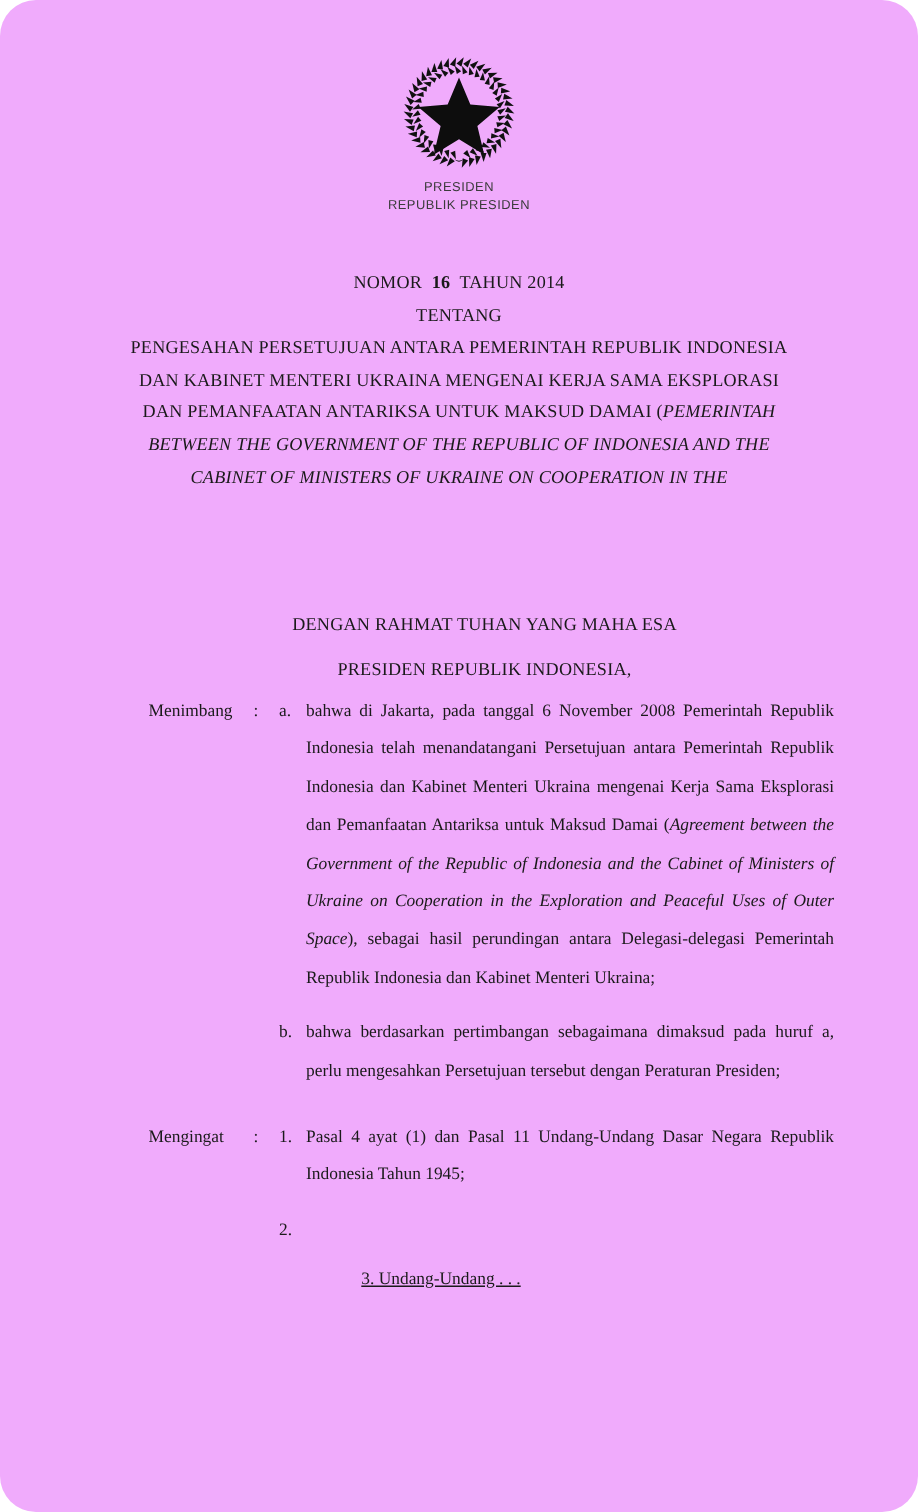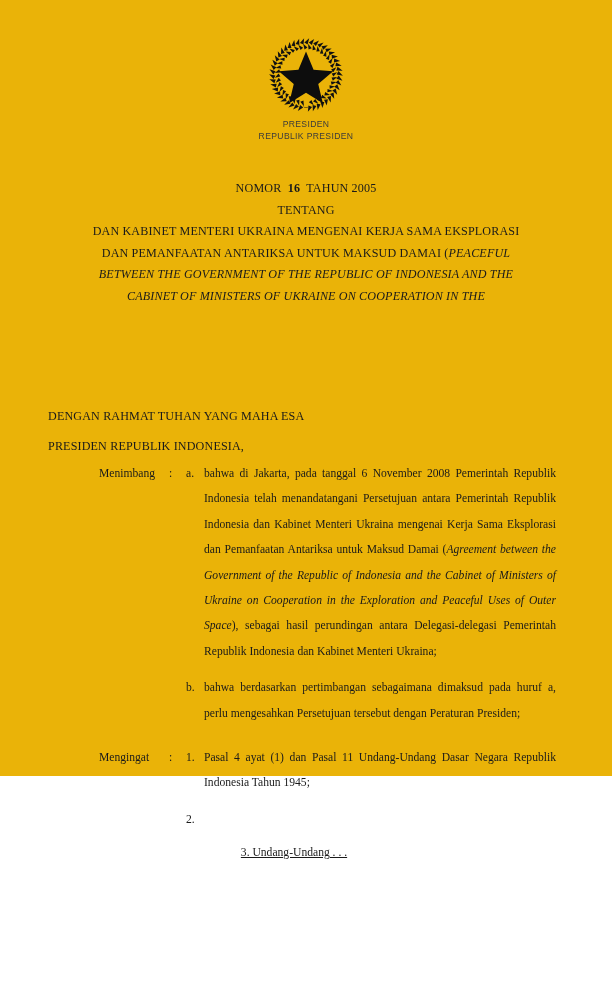--- a/index.html
+++ b/index.html
@@ -12,22 +12,23 @@
     height: 1008px;
     position: relative;
     font-family: "Liberation Serif", "DejaVu Serif", serif;
     color: #1a1a1a;
     overflow: hidden;
   }
 
   .page {
     position: relative;
     width: 612px;
-    height: 776px;
-    background: #eab308;
+    height: 1008px;
+    background: #f0abfc;
+    border-radius: 24px;
   }
 
   
   .emblem-block {
     position: absolute;
     top: 34px;
     left: 0;
     width: 612px;
     text-align: center;
   }
@@ -61,23 +62,23 @@
     letter-spacing: 0.15px;
     white-space: nowrap;
   }
   .title-line b { font-weight: bold; margin-top: 44px; }
   .title-line i { font-style: italic; }
 
   
   .preamble {
     position: absolute;
     top: 401px;
-    left: 48px;
+    left: 73px;
     width: 500px;
-    text-align: left;
+    text-align: center;
   }
   .preamble div {
     font-size: 12.1px;
     line-height: 30px;
     letter-spacing: 0.15px;
   }
 
   
   .clause-area {
     position: absolute;
@@ -236,25 +237,26 @@
     <div class="emblem-caption">
       <div>PRESIDEN</div>
       <div>REPUBLIK PRESIDEN</div>
     </div>
   </div>
 
   <div class="title-block">
     <div class="title-line">
       <span>NOMOR</span>&nbsp;
       <b>16</b>&nbsp;
-      <span>TAHUN 2005</span>
+      <span>TAHUN 2014</span>
     </div>
     <div class="title-line">TENTANG</div>
+    <div class="title-line">PENGESAHAN  PERSETUJUAN ANTARA PEMERINTAH REPUBLIK INDONESIA</div>
     <div class="title-line">DAN KABINET MENTERI UKRAINA MENGENAI KERJA SAMA EKSPLORASI</div>
-    <div class="title-line"><span>DAN PEMANFAATAN ANTARIKSA UNTUK MAKSUD DAMAI (</span><i>PEACEFUL</i></div>
+    <div class="title-line"><span>DAN PEMANFAATAN ANTARIKSA UNTUK MAKSUD DAMAI (</span><i>PEMERINTAH</i></div>
     <div class="title-line"><i>BETWEEN THE GOVERNMENT OF THE REPUBLIC OF INDONESIA AND THE</i></div>
     <div class="title-line"><i>CABINET OF MINISTERS OF UKRAINE ON COOPERATION IN THE</i></div>
   </div>
 
   <div class="preamble">
     <div>DENGAN RAHMAT TUHAN YANG MAHA ESA</div>
     <div>PRESIDEN REPUBLIK INDONESIA,</div>
   </div>
 
   <div class="clause-area">

